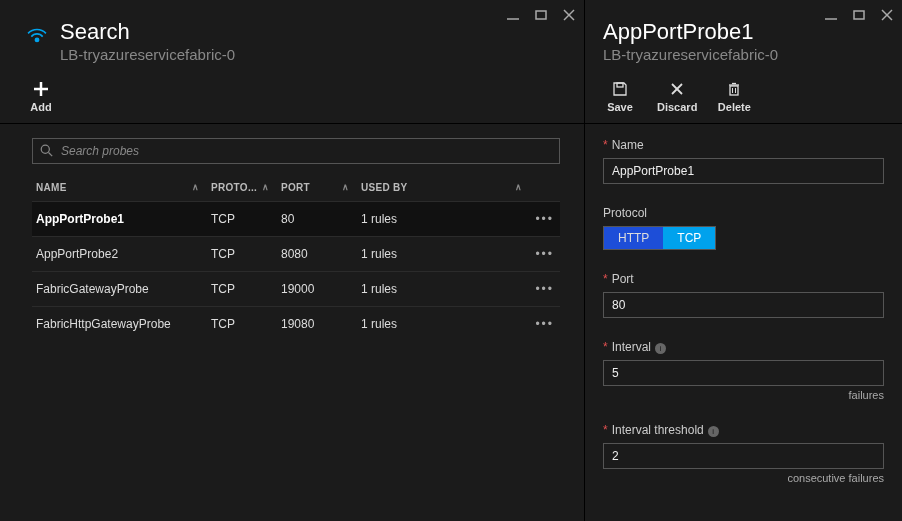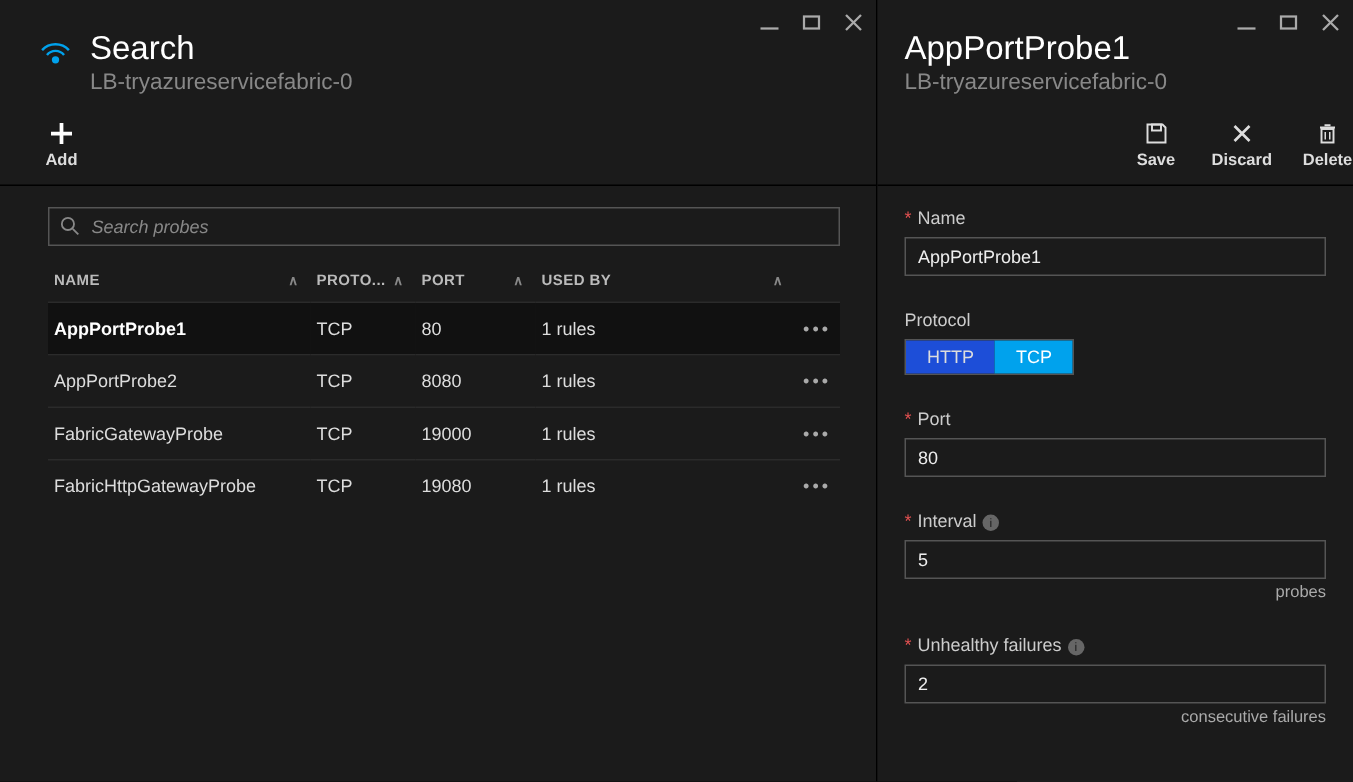--- a/index.html
+++ b/index.html
@@ -10,21 +10,21 @@
   .pane-right { flex: 1; }
   .titlebar { display: flex; align-items: flex-start; padding: 20px 8px 0 24px; position: relative; }
   .titlebar-right { padding-left: 18px; }
   .title-text { display: flex; flex-direction: column; }
   .title-text h1 { font-size: 22px; font-weight: 400; color: #fff; line-height: 1.1; }
   .title-text .sub { font-size: 15px; color: #888; margin-top: 2px; }
   .probe-icon { width: 26px; height: 26px; margin-right: 10px; margin-top: 2px; }
   .winbtns { position: absolute; top: 8px; right: 8px; display: flex; gap: 14px; color: #aaa; }
   .winbtns span { width: 14px; height: 14px; display: inline-flex; align-items: center; justify-content: center; cursor: pointer; font-size: 14px; }
   .toolbar { display: flex; gap: 20px; padding: 18px 0 10px 24px; font-weight: bold; }
-  .toolbar-right { padding-left: 18px; justify-content: flex-end; }
+  .toolbar-right { padding-left: 18px; }
   .tool { display: flex; flex-direction: column; align-items: center; cursor: pointer; color: #ddd; font-size: 11px; gap: 4px; min-width: 34px; }
   .tool svg { width: 16px; height: 16px; }
   .divider { height: 1px; background: #000; margin: 0; }
   .content { padding: 14px 24px 0 32px; }
   .content-right { padding: 14px 18px 0 18px; }
   .search { position: relative; margin-bottom: 10px; }
   .search input { width: 100%; height: 26px; background: #1b1b1b; border: 1px solid #555; color: #ccc; font-style: italic; font-size: 12px; padding: 0 8px 0 28px; }
   .search input::placeholder { color: #888; font-style: italic; }
   .search .sicon { position: absolute; left: 8px; top: 6px; color: #888; }
   table { width: 100%; border-collapse: collapse; font-size: 12px; }
@@ -210,22 +210,22 @@
           <button class="active">TCP</button>
         </div>
       </div>
       <div class="field">
         <label><span class="req">*</span><span>Port</span></label>
         <input class="textinput" value="80" style="">
       </div>
       <div class="field">
         <label><span class="req">*</span><span>Interval</span><span class="info">i</span></label>
         <input class="textinput" value="5" style="">
-        <div class="hint">probes</div>
-      </div>
-      <div class="field">
-        <label><span class="req">*</span><span>Unhealthy failures</span><span class="info">i</span></label>
+        <div class="hint">failures</div>
+      </div>
+      <div class="field">
+        <label><span class="req">*</span><span>Interval threshold</span><span class="info">i</span></label>
         <input class="textinput" value="2" style="">
         <div class="hint">consecutive failures</div>
       </div>
     </div>
   </div>
 </div>
 
 </body></html>

